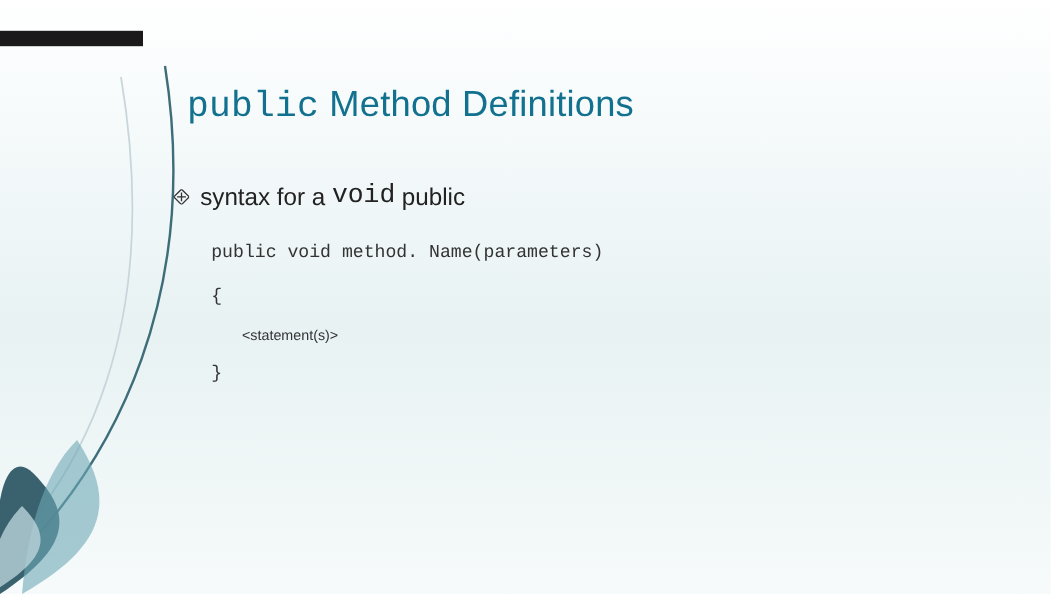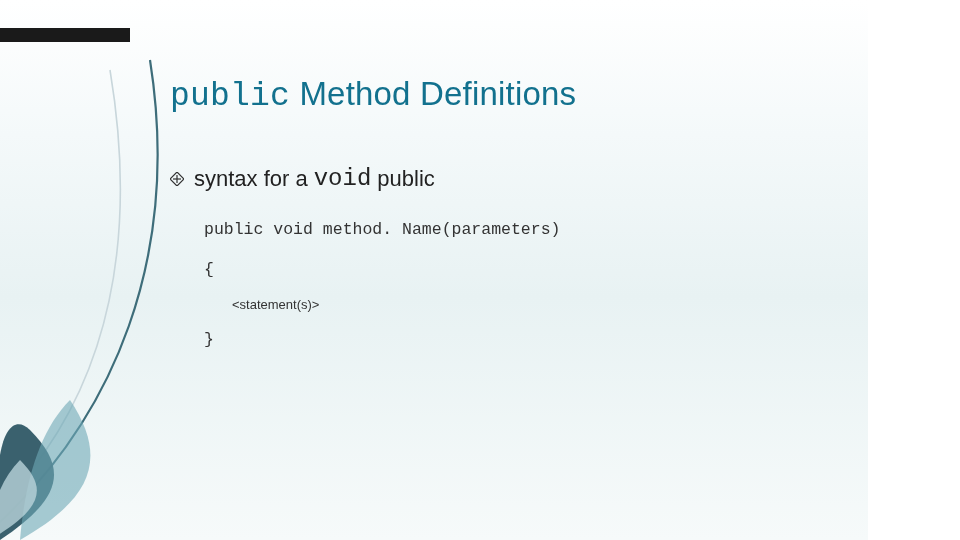--- a/index.html
+++ b/index.html
@@ -5,21 +5,21 @@
   html, body {
     margin: 0;
     padding: 0;
     width: 960px;
     height: 540px;
     overflow: hidden;
     font-family: "Segoe UI", Arial, sans-serif;
   }
   .slide {
     position: relative;
-    width: 868px;
+    width: 955px;
     height: 540px;
     background: linear-gradient(to bottom, #ffffff 0%, #f4f9fa 25%, #e8f2f3 55%, #f6fafa 100%);
   }
   
   .topbar {
     position: absolute;
     top: 28px;
     left: 0;
     width: 130px;
     height: 14px;
@@ -43,21 +43,21 @@
     color: #12718e;
     letter-spacing: 0.2px;
   }
   .title .mono {
     font-family: "Courier New", monospace;
     color: #12718e;
   }
   .content {
     position: absolute;
     top: 165px;
-    left: 170px;
+    left: 158px;
     width: 700px;
     color: #333;
   }
   .bullet-row {
     display: flex;
     align-items: center;
     gap: 6px;
     font-size: 22px;
     color: #222;
   }

